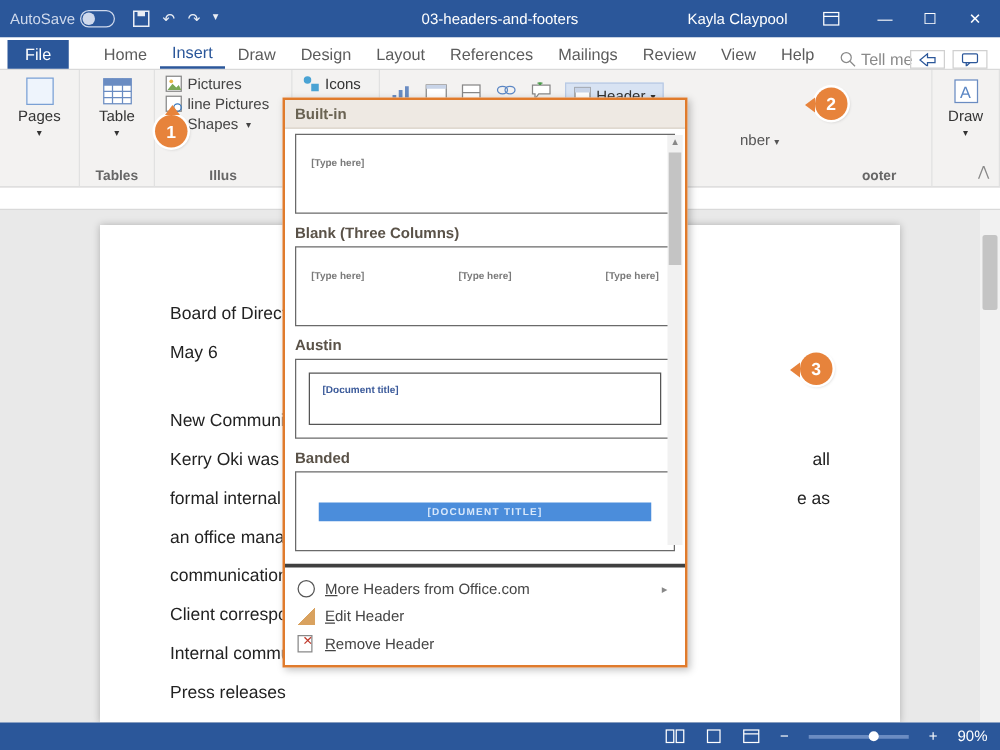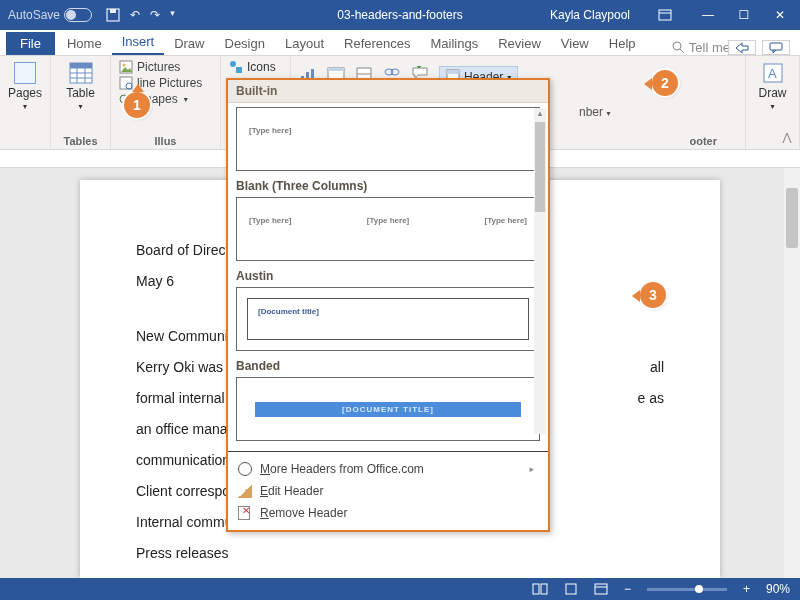--- a/index.html
+++ b/index.html
@@ -10,31 +10,31 @@
 .titlebar .toggle { width:28px; height:14px; border:1px solid #cfd9ec; border-radius:7px; position:relative;}
 .titlebar .toggle::after{content:"";width:10px;height:10px;border-radius:50%;background:#cfd9ec;position:absolute;left:1px;top:1px;}
 .titlebar .qat { display:flex; gap:10px; margin-left:14px; color:#fff;}
 .titlebar .qat span{opacity:.9;}
 .titlebar .title { position:absolute; left:50%; transform:translateX(-50%); color:#fff;}
 .titlebar .right { position:absolute; right:6px; display:flex; align-items:center; gap:8px;}
 .titlebar .user { margin-right:20px; }
 .titlebar .winbtn { width:28px; text-align:center; }
 
 .ribbon-tabs { height:26px; background:#fff; border-bottom:1px solid #d9d9d9; display:flex; align-items:flex-end; font-size:13px; color:#5c5c5c; padding:0 6px; position:relative;}
-.ribbon-tabs .file { background:#2b579a; color:#fff; padding:4px 14px; margin-right:2px; cursor:pointer;}
+.ribbon-tabs .file { background:#2b579a; color:#fff; padding:4px 14px; margin-right:18px; cursor:pointer;}
 .ribbon-tabs .tab { padding:4px 10px; cursor:pointer;}
 .ribbon-tabs .tab.active { color:#2b579a; border-bottom:2px solid #2b579a;}
 .ribbon-tabs .tellgroup{position:absolute; right:70px; display:flex; align-items:center; gap:4px; color:#8a8a8a;}
 .ribbon-tabs .share{position:absolute; right:10px; display:flex; gap:6px;}
 .ribbon-tabs .share span{border:1px solid #d0d0d0; padding:1px 6px; font-size:12px; color:#2b579a;}
 
 .ribbon { height:94px; background:#f3f2f1; border-bottom:1px solid #d9d9d9; display:flex; font-size:12px; color:#333; position:relative;}
 .group { border-right:1px solid #e1e1e1; padding:4px 8px 2px 8px; display:flex; flex-direction:column; justify-content:space-between;}
 .group .label { text-align:center; font-size:11px; color:#666;font-weight:bold;}
-.group.pages{width:51px;}
+.group.pages{width:64px;}
 .bigbtn { display:flex; flex-direction:column; align-items:center; gap:2px; padding:2px 4px; cursor:pointer;}
 .icon-box{width:22px;height:22px;border:1px solid #7aa0d4;background:#eef4fc;}
 .group.tables{width:60px;}
 .group.illus{width:110px;}
 .illus-items{display:flex;flex-direction:column;gap:2px;font-size:12px;color:#444;}
 .illus-items div{display:flex;align-items:center;gap:4px;cursor:pointer;}
 .mini-icon{width:14px;height:14px;display:inline-block;}
 .group.icons{width:70px;}
 .group.misc{flex:1;}
 .misc-row{display:flex;gap:10px;align-items:flex-start;margin-top:6px;}
@@ -59,21 +59,21 @@
 .dd-item-label{font-weight:bold;color:#5a5248;margin:8px 0 4px 0;}
 .dd-preview{border:1px solid #6a6a6a;background:#fff;height:64px;margin-bottom:6px;position:relative;display:flex;align-items:flex-start;justify-content:flex-start;padding:18px 12px 0 12px;font-size:8px;color:#7a7a7a;font-weight:bold;}
 .dd-preview.three{justify-content:space-between;padding-top:18px;}
 .dd-preview.austin{padding:10px;}
 .dd-preview.austin .inner{border:1px solid #555;width:100%;height:100%;padding:8px 10px;color:#3b5a9a;font-weight:bold;font-size:8px;}
 .dd-preview.banded{align-items:center;justify-content:center;padding:0 18px;}
 .band{background:#4b8ddb;color:#d8e8fb;width:100%;text-align:center;padding:3px 0;font-size:8px;letter-spacing:1px;}
 .dd-scroll{position:absolute;right:2px;top:28px;width:12px;bottom:96px;background:#f1f1f1;}
 .dd-scroll .tbtn{height:14px;background:#f1f1f1;color:#888;font-size:9px;text-align:center;}
 .dd-scroll .thumb{position:absolute;left:1px;right:1px;top:14px;height:90px;background:#c4c4c4;}
-.dd-footer{border-top:1px solid #404040;padding:6px 8px;}
+.dd-footer{border-top:3px solid #404040;padding:6px 8px;}
 .dd-menu{display:flex;align-items:center;gap:8px;padding:4px 2px;cursor:pointer;color:#444;position:relative;}
 .dd-menu .chev{position:absolute;right:6px;color:#888;font-size:9px;}
 .dd-menu .ul{text-decoration:underline;}
 .dd-menu .mi{width:14px;height:14px;display:inline-block;border:1px solid #888;}
 .dd-menu .mi.globe{border-radius:50%;border-color:#555;}
 .dd-menu .mi.edit{border:none;background:linear-gradient(135deg,#fff 50%,#d9a25f 50%);}
 .dd-menu .mi.remove{border:none;position:relative;}
 .dd-menu .mi.remove::before{content:"";position:absolute;left:0;top:0;width:10px;height:12px;border:1px solid #888;}
 .dd-menu .mi.remove::after{content:"✕";position:absolute;left:4px;top:-1px;color:#c0392b;font-size:10px;}
 

